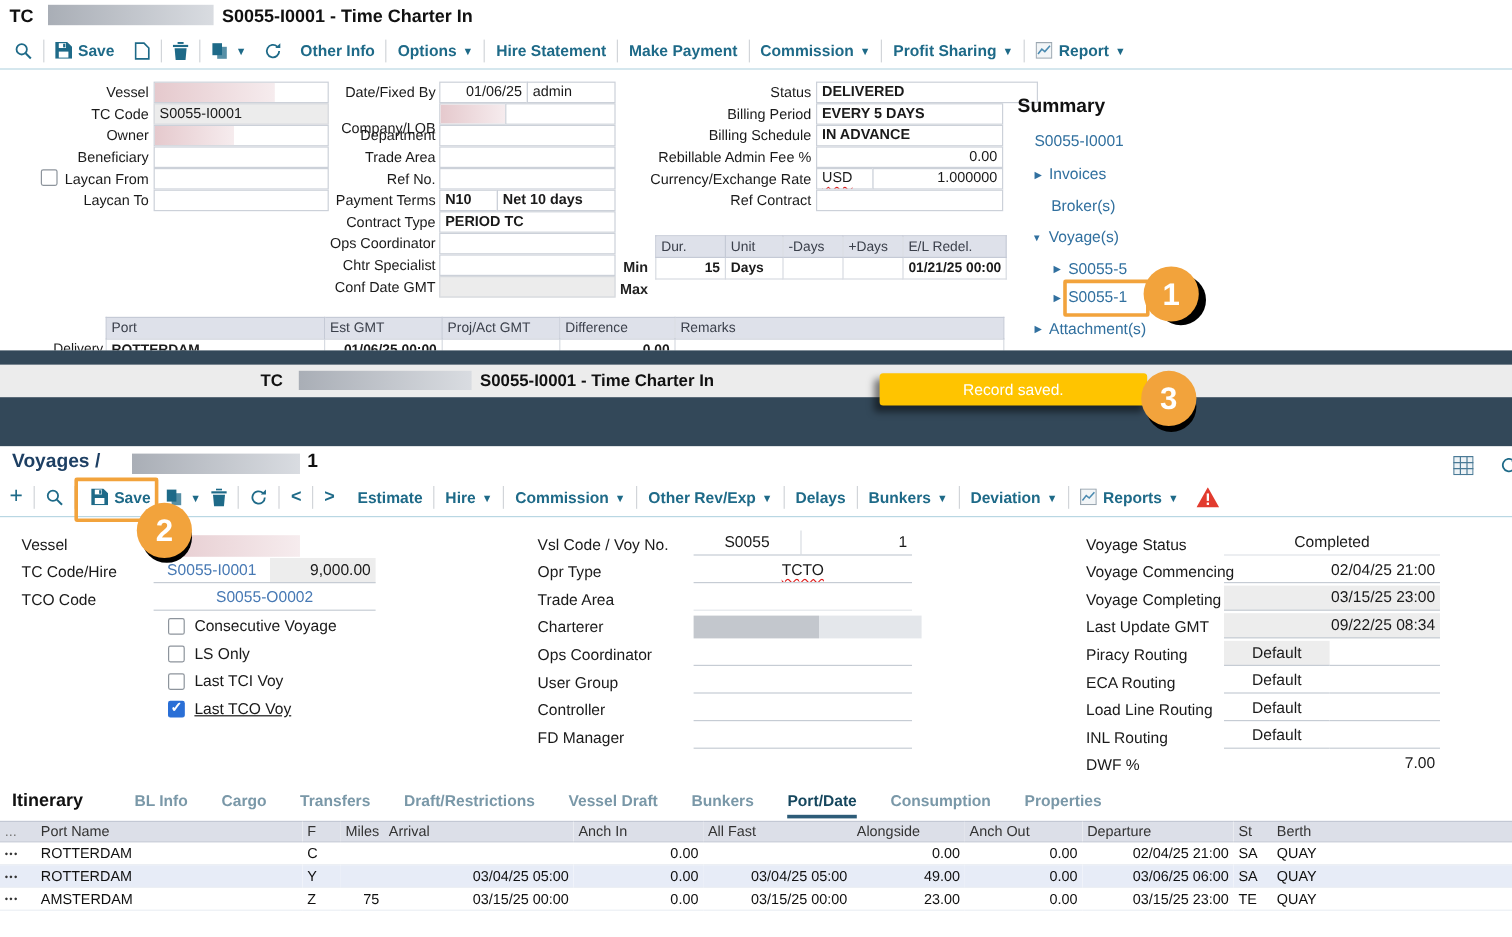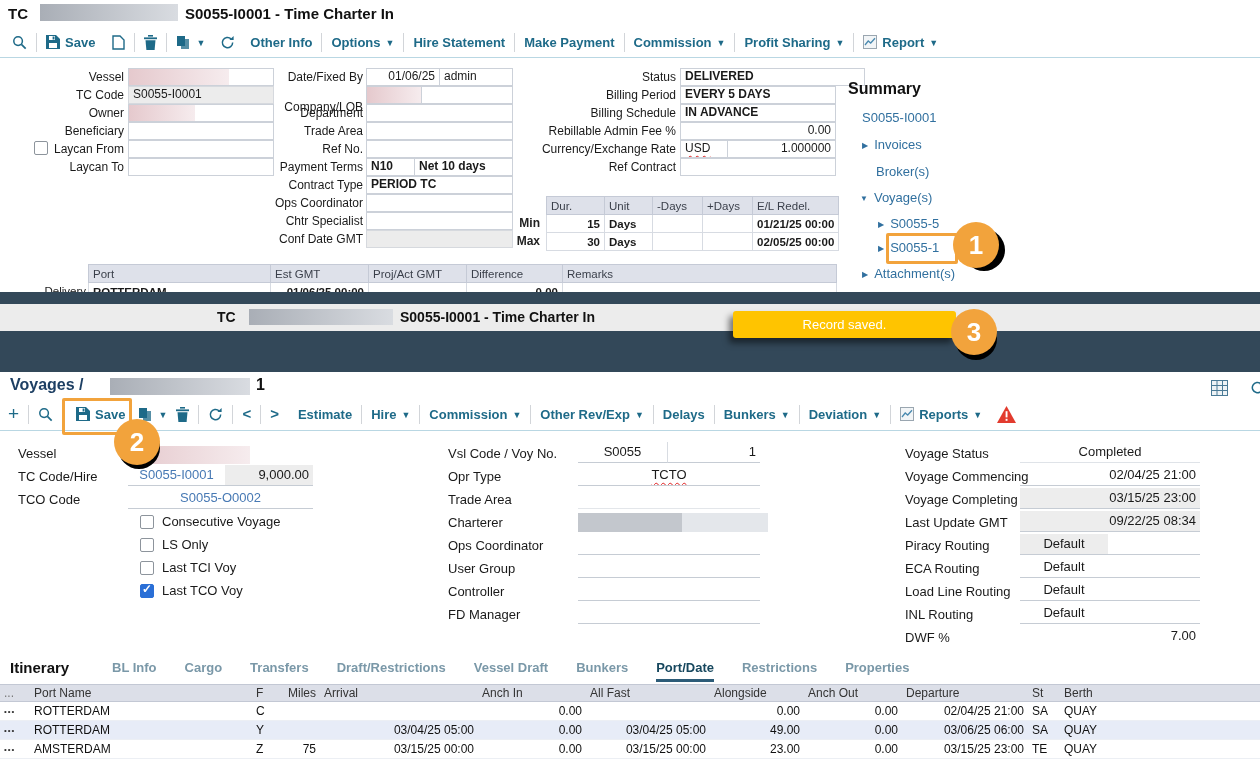--- a/index.html
+++ b/index.html
@@ -242,27 +242,20 @@
         <th>+Days</th>
         <th>E/L Redel.</th>
       </tr>
       <tr>
         <td class="r">15</td>
         <td>Days</td>
         <td></td>
         <td></td>
         <td class="r">01/21/25 00:00</td>
       </tr>
-      <tr>
-        <td class="r">30</td>
-        <td>Days</td>
-        <td></td>
-        <td></td>
-        <td class="r">02/05/25 00:00</td>
-      </tr>
     </tbody>
       </table>
 
     <div class="lblr" style="left:26px;top:282px;width:60px;font-size:11.5px;">Delivery</div>
     <table class="grid abs" style="left:88px;top:264px;width:748px;">
       <colgroup>
           <col style="width:182px">
           <col style="width:98px">
           <col style="width:98px">
           <col style="width:96px">
@@ -428,21 +421,21 @@
     <div class="uline gray num" style="left:225px;top:93px;width:88px;">9,000.00</div>
     <div class="lbll" style="left:18px;top:118px;">TCO Code</div>
     <div class="uline link" style="left:128px;top:116px;width:185px;">S0055-O0002</div>
     <div class="cbx" style="left:140px;top:143px;"></div>
     <div class="lbll" style="left:162px;top:140px;">Consecutive Voyage</div>
     <div class="cbx" style="left:140px;top:166px;"></div>
     <div class="lbll" style="left:162px;top:163px;">LS Only</div>
     <div class="cbx" style="left:140px;top:189px;"></div>
     <div class="lbll" style="left:162px;top:186px;">Last TCI Voy</div>
     <div class="cbx checked" style="left:140px;top:212px;"></div>
-    <div class="lbll" style="left:162px;top:209px;">Last TCO Voy</div>
+    <div class="lbll" style="left:162px;top:209px;text-decoration:underline;">Last TCO Voy</div>
 
     <div class="lbll" style="left:448px;top:72px;">Vsl Code / Voy No.</div>
     <div class="uline" style="left:578px;top:70px;width:90px;border-right:1px solid #d8dce2;">S0055</div>
     <div class="uline num" style="left:668px;top:70px;width:92px;">1</div>
     <div class="lbll" style="left:448px;top:95px;">Opr Type</div>
     <div class="uline" style="left:578px;top:93px;width:182px;"><span class="misspell">TCTO</span></div>
     <div class="lbll" style="left:448px;top:118px;">Trade Area</div>
     <div class="uline" style="left:578px;top:116px;width:182px;border-bottom-color:#e3e6ea;"></div>
     <div class="lbll" style="left:448px;top:141px;">Charterer</div>
     <div class="abs redact-gray2" style="left:578px;top:141px;width:190px;height:19px;"></div>
@@ -484,21 +477,21 @@
 
   <div class="abs" style="left:10px;top:659px;font-size:15px;font-weight:bold;color:#111;">Itinerary</div>
   <div class="tabs">
     <span class="tab">BL Info</span>
     <span class="tab">Cargo</span>
     <span class="tab">Transfers</span>
     <span class="tab">Draft/Restrictions</span>
     <span class="tab">Vessel Draft</span>
     <span class="tab">Bunkers</span>
     <span class="tab checked">Port/Date</span>
-    <span class="tab">Restrictions</span>
+    <span class="tab">Consumption</span>
     <span class="tab">Properties</span>
   </div>
 
   <table class="itin abs" style="left:0;top:684px;">
     <colgroup>
       <col style="width:30px">
         <col style="width:222px">
         <col style="width:32px">
         <col style="width:36px">
       <col style="width:158px">

